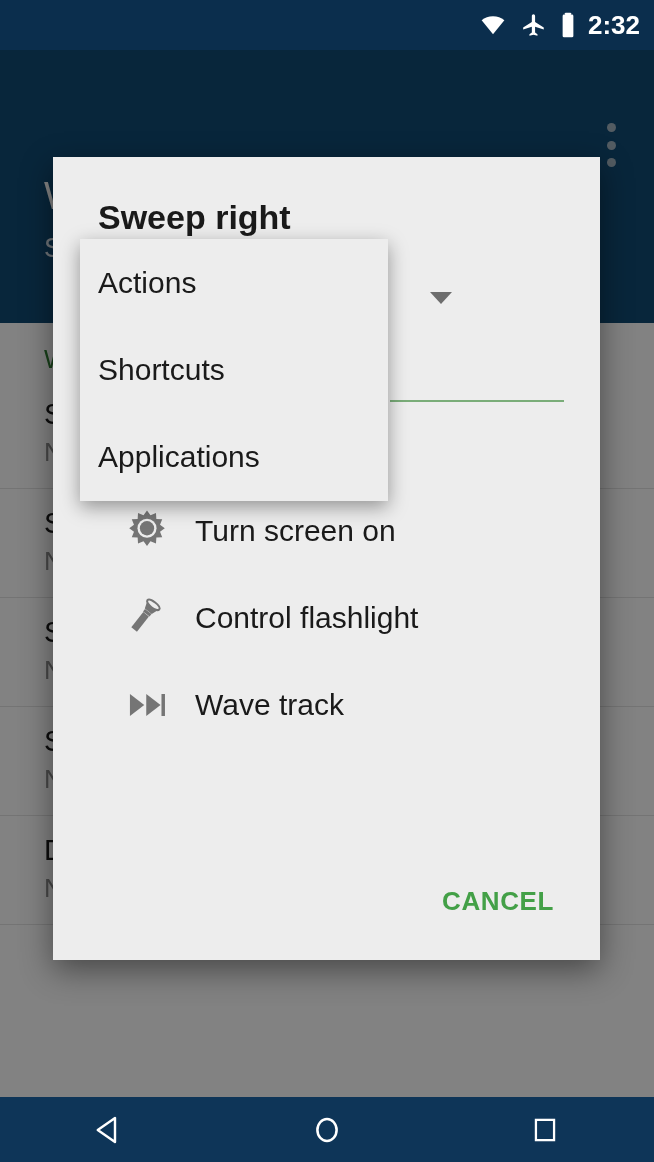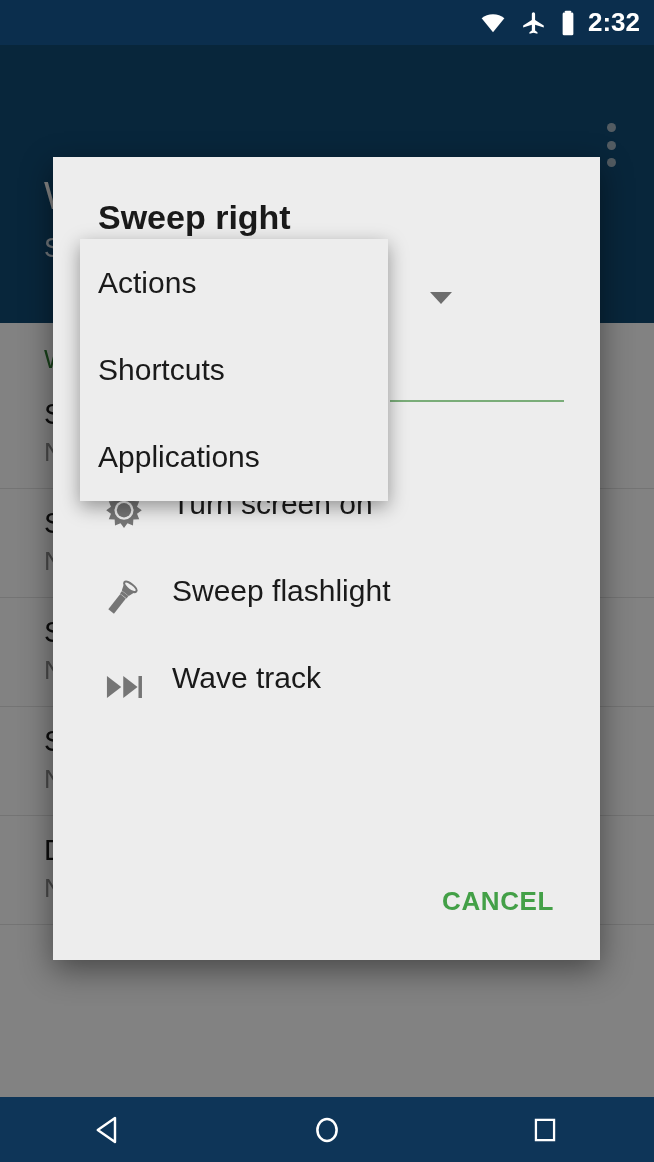--- a/index.html
+++ b/index.html
@@ -15,21 +15,21 @@
     width: 654px;
     height: 1162px;
     overflow: hidden;
     background: #6b6b6b;
   }
 
   
   #status-bar {
     position: absolute;
     top: 0; left: 0;
-    width: 654px; height: 45px;
+    width: 654px; height: 50px;
     background: #0b2e4d;
     display: flex;
     align-items: center;
     justify-content: flex-end;
     padding-right: 14px;
     z-index: 60;
   }
   .status-icon { margin-left: 12px; display: flex; align-items: center; }
   #status-time {
     color: #ffffff;
@@ -161,22 +161,23 @@
   }
 
   
   #dialog-actions {
     position: absolute;
     left: 0; top: 330px;
     width: 547px;
   }
   .action-item {
     display: flex;
+    align-items: center;
     height: 87px;
-    padding-left: 45px;
+    padding-left: 68px;
   }
   .action-icon {
     width: 52px;
     height: 52px;
     flex: 0 0 52px;
     display: flex;
     align-items: center;
     justify-content: center;
     color: #757575;
   }
@@ -304,21 +305,21 @@
         <span class="action-icon">
           <svg width="44" height="44" viewBox="0 0 24 24" fill="#757575">
             <g transform="rotate(38 12 12)">
               <path d="M6.2 4.2c0-1 1.9-1.6 4.1-1.6s4.1.6 4.1 1.6-1.9 1.7-4.1 1.7S6.2 5.2 6.2 4.2z" fill="none" stroke="#757575" stroke-width="1.1"></path>
               <path d="M6.4 4.6c.5.8 2.2 1.3 3.9 1.3s3.4-.5 3.9-1.3l-1.5 4.1H7.9L6.4 4.6z"></path>
               <rect x="8.1" y="8.8" width="4.5" height="1.7"></rect>
               <rect x="8.4" y="10.7" width="3.9" height="10.6"></rect>
             </g>
           </svg>
         </span>
-        <span class="action-label">Sweep flashlight</span>
+        <span class="action-label">Control flashlight</span>
       </div>
 
 
       <div class="action-item">
         <span class="action-icon">
           <svg width="44" height="44" viewBox="0 0 24 24" fill="#757575">
             <polygon points="2.7,6 2.7,18 10.5,12"></polygon>
             <polygon points="11.6,6 11.6,18 19.4,12"></polygon>
             <rect x="19.9" y="6" width="1.9" height="12"></rect>
           </svg>

